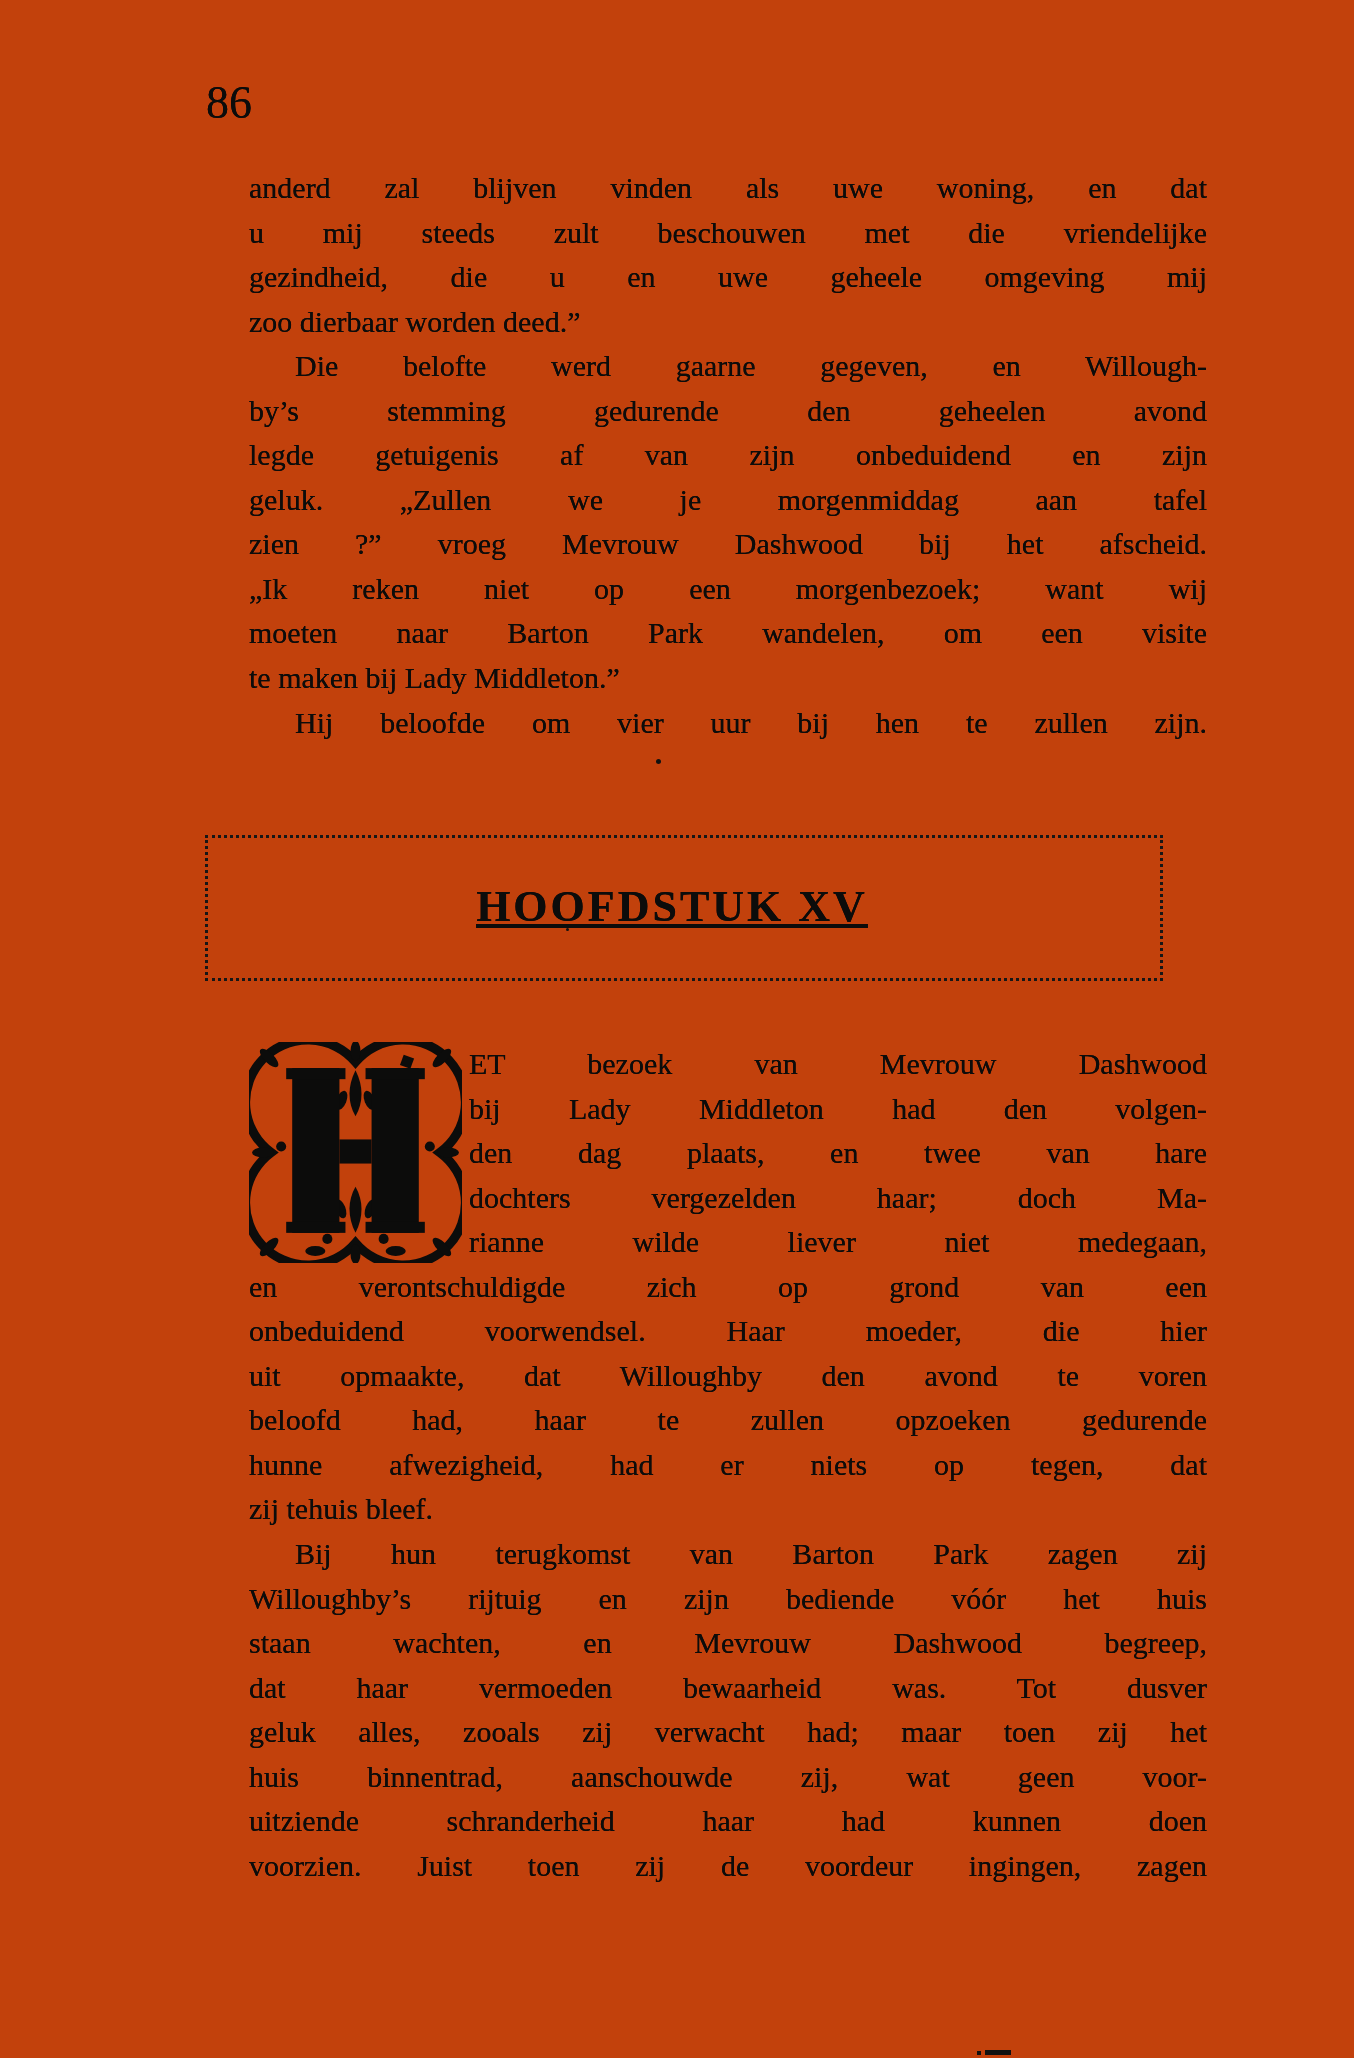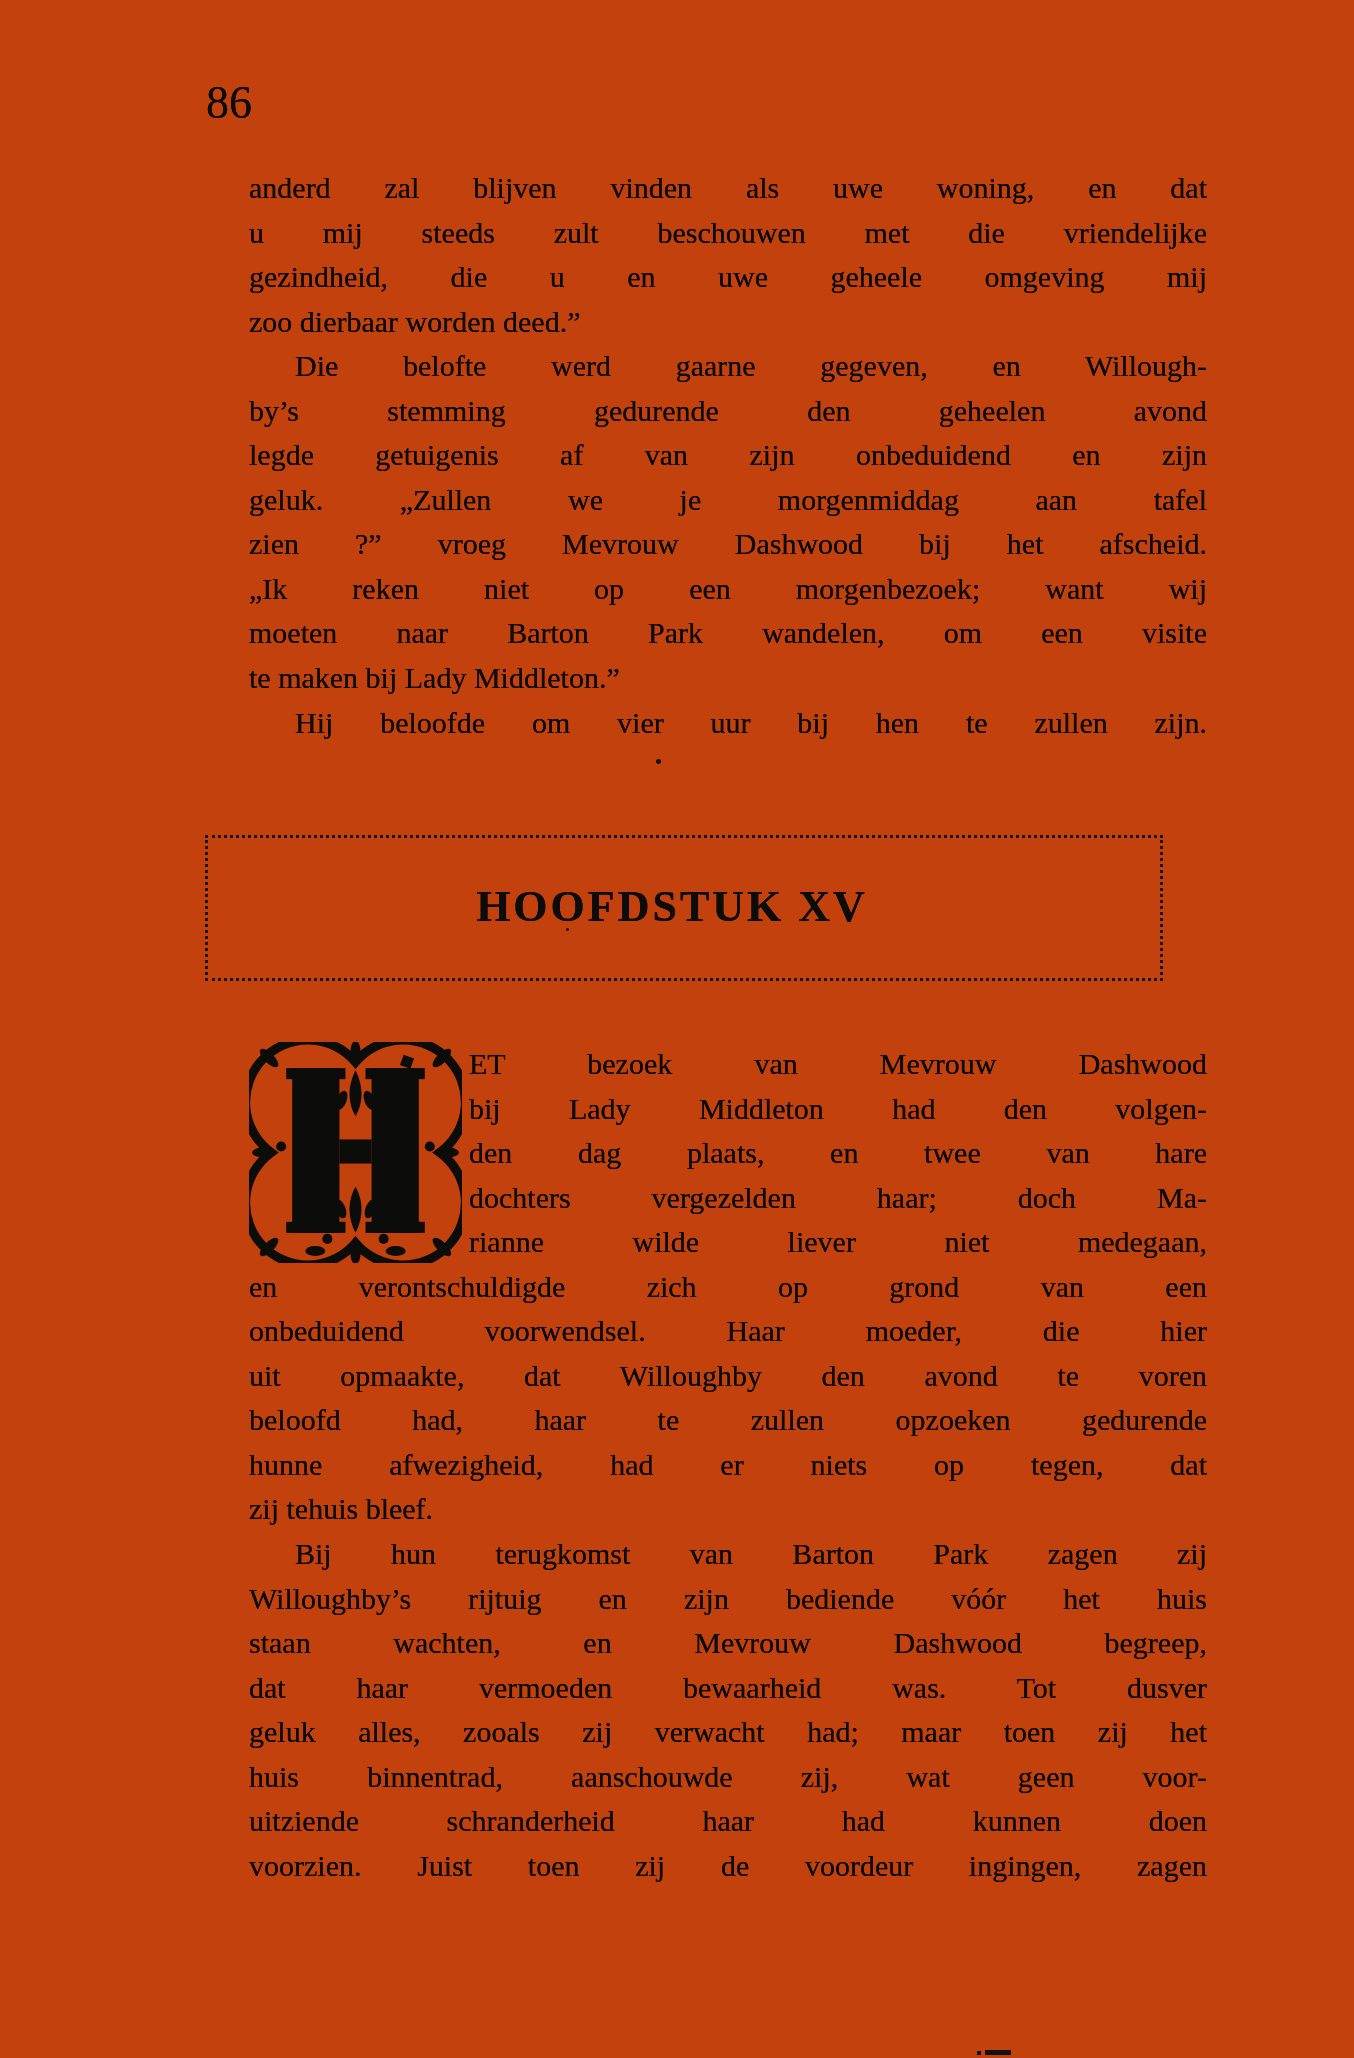--- a/index.html
+++ b/index.html
@@ -28,21 +28,21 @@
     overflow:hidden;
     text-align:left;
   }
   .tl.just{ text-align:justify; text-align-last:justify; }
   .tl.ind{ text-indent:46px; }
   .chapter-box{
     position:absolute;left:205px;top:835px;
     width:958px;height:146px;
     box-sizing:border-box;
     border:3px dotted #161616;
-    display:flex;align-items:center;justify-content:center;
+    display:flex;align-items:center;justify-content:center;text-decoration:underline;
   }
   .chapter-heading{
     font-size:44px;font-weight:bold;
     letter-spacing:3px;
     transform:translate(-12px,-2px);
     white-space:nowrap;
   }
   .dropcap{
     float:left;
     width:213px;height:221px;

